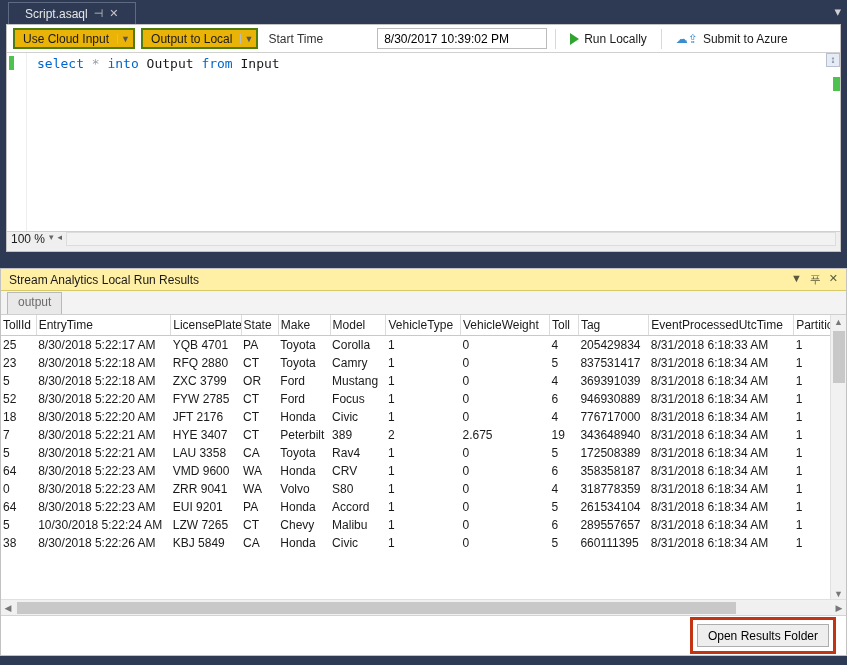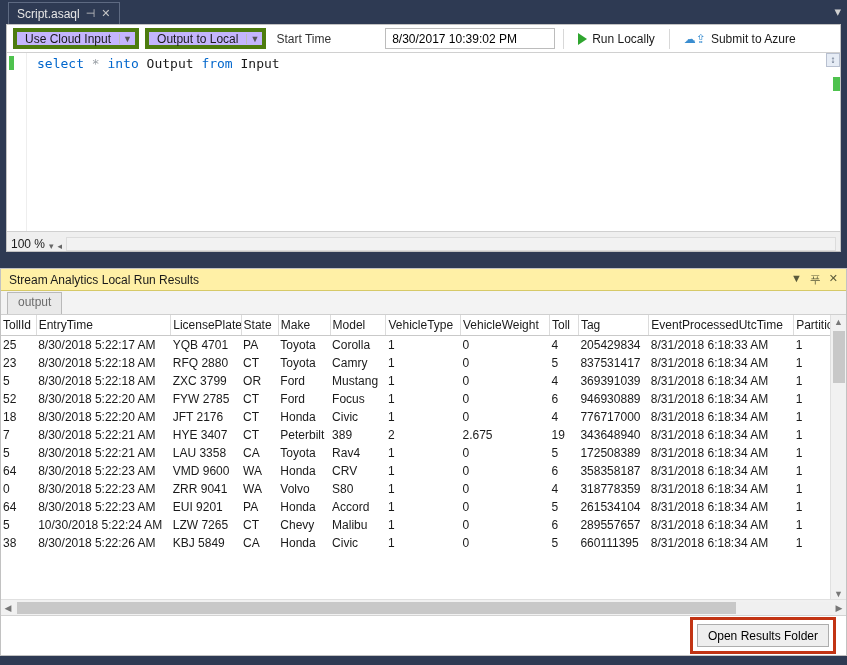--- a/index.html
+++ b/index.html
@@ -1,48 +1,48 @@
 <!DOCTYPE html>
 <html><head>
 <meta charset="utf-8">
 <style>
   * { box-sizing: border-box; }
   html, body { margin: 0; padding: 0; font-family: "Segoe UI", Tahoma, Arial, sans-serif; font-size: 12px; color: #1a1a1a; }
   body { background: #2e3a53; width: 847px; height: 665px; overflow: hidden; position: relative; }
 
   
   .tabstrip { height: 24px; background: #2e3a53; display: flex; align-items: flex-end; padding-left: 8px; position: relative; }
-  .filetab { height: 22px; background: #2e3a53; color: #e6e6e6; display: flex; align-items: center; gap: 6px; padding: 0 8px; border: 1px solid #5e6a82; border-bottom: none; }
+  .filetab { height: 22px; background: #2e3a53; color: #e6e6e6; display: flex; align-items: center; gap: 6px; padding: 0 16px; border: 1px solid #5e6a82; border-bottom: none; }
   .pin-icon, .close-icon { font-size: 11px; color: #c6c6c6; cursor: pointer; }
   .tabstrip-right { position: absolute; right: 6px; top: 4px; color: #d0d0d0; font-size: 13px; }
 
   
   .toolbar-panel { background: #fff; border: 1px solid #c2c2c2; margin: 0 6px; }
   .toolbar { height: 28px; display: flex; align-items: center; gap: 6px; padding: 0 6px; border-bottom: 1px solid #d0d0d0; }
-  .combo { height: 21px; background: #c4b5fd; border: 4px solid #4d7c0f; display: flex; align-items: center; font-size: 12px; }
+  .combo { height: 21px; background: #eab308; border: 2px solid #4d7c0f; display: flex; align-items: center; font-size: 12px; }
   .combo .combo-label { padding: 0 8px; }
   .combo .combo-arrow { border-left: 1px solid #bcbcbc; width: 16px; text-align: center; font-size: 9px; color: #555; }
   .lbl { font-size: 12px; color: #333; margin-left: 4px; }
   .textin { height: 21px; border: 1px solid #bcbcbc; background: #fff; padding: 0 6px; font-size: 12px; width: 170px; margin-left: 48px; }
   .vsep { width: 1px; height: 20px; background: #d8d8d8; margin: 0 2px; }
   .tool-btn { display: flex; align-items: center; gap: 5px; height: 22px; padding: 0 6px; }
   .tri-green { width: 0; height: 0; border-top: 6px solid transparent; border-bottom: 6px solid transparent; border-left: 9px solid #2fa52f; }
 
   
   .editor-wrap { position: relative; height: 178px; background: #fff; }
   .editor-gutter { position: absolute; left: 0; top: 0; bottom: 0; width: 20px; border-right: 1px solid #eee; }
   .editor-text { position: absolute; left: 30px; top: 3px; font-family: Consolas, monospace; font-size: 13px; white-space: pre; }
   .gutter-mark { position: absolute; left: 2px; top: 3px; width: 5px; height: 14px; background: #4ec24e; }
   .kw { color: #0066cc; }
   .soft { color: #9aa0a6; }
   .top-corner-icon { position: absolute; right: 0; top: 0; width: 14px; height: 14px; background: #e6ecf5; border: 1px solid #b8c0d0; font-size: 10px; text-align:center; line-height:12px; color:#46556e; }
   .green-block { position: absolute; right: 0; top: 24px; width: 7px; height: 14px; background: #4ec24e; }
 
   
-  .zoombar { height: 20px; display: flex; align-items: flex-end; border-top: 1px solid #d0d0d0; padding-left: 4px; gap: 4px; background: #efefef; }
+  .zoombar { height: 20px; display: flex; align-items: flex-start; border-top: 1px solid #d0d0d0; padding-left: 4px; gap: 4px; background: #efefef; }
   .mini-arrow { font-size: 9px; color: #666; }
   .hscroll-stub { flex: 1; height: 14px; background: #f2f2f2; border: 1px solid #dcdcdc; margin-right: 4px; }
 
   
   .gap { height: 16px; background: #2e3a53; }
 
   
   .results-panel { margin: 0 0; background: #fff; border: 1px solid #c2c2c2; position: relative; }
   .results-title { height: 22px; background: #fff0a6; border-bottom: 1px solid #d6c967; display: flex; align-items: center; padding: 0 8px; justify-content: space-between; }
   .results-title-icons { display: flex; gap: 8px; color: #5a5a3a; font-size: 11px; }

